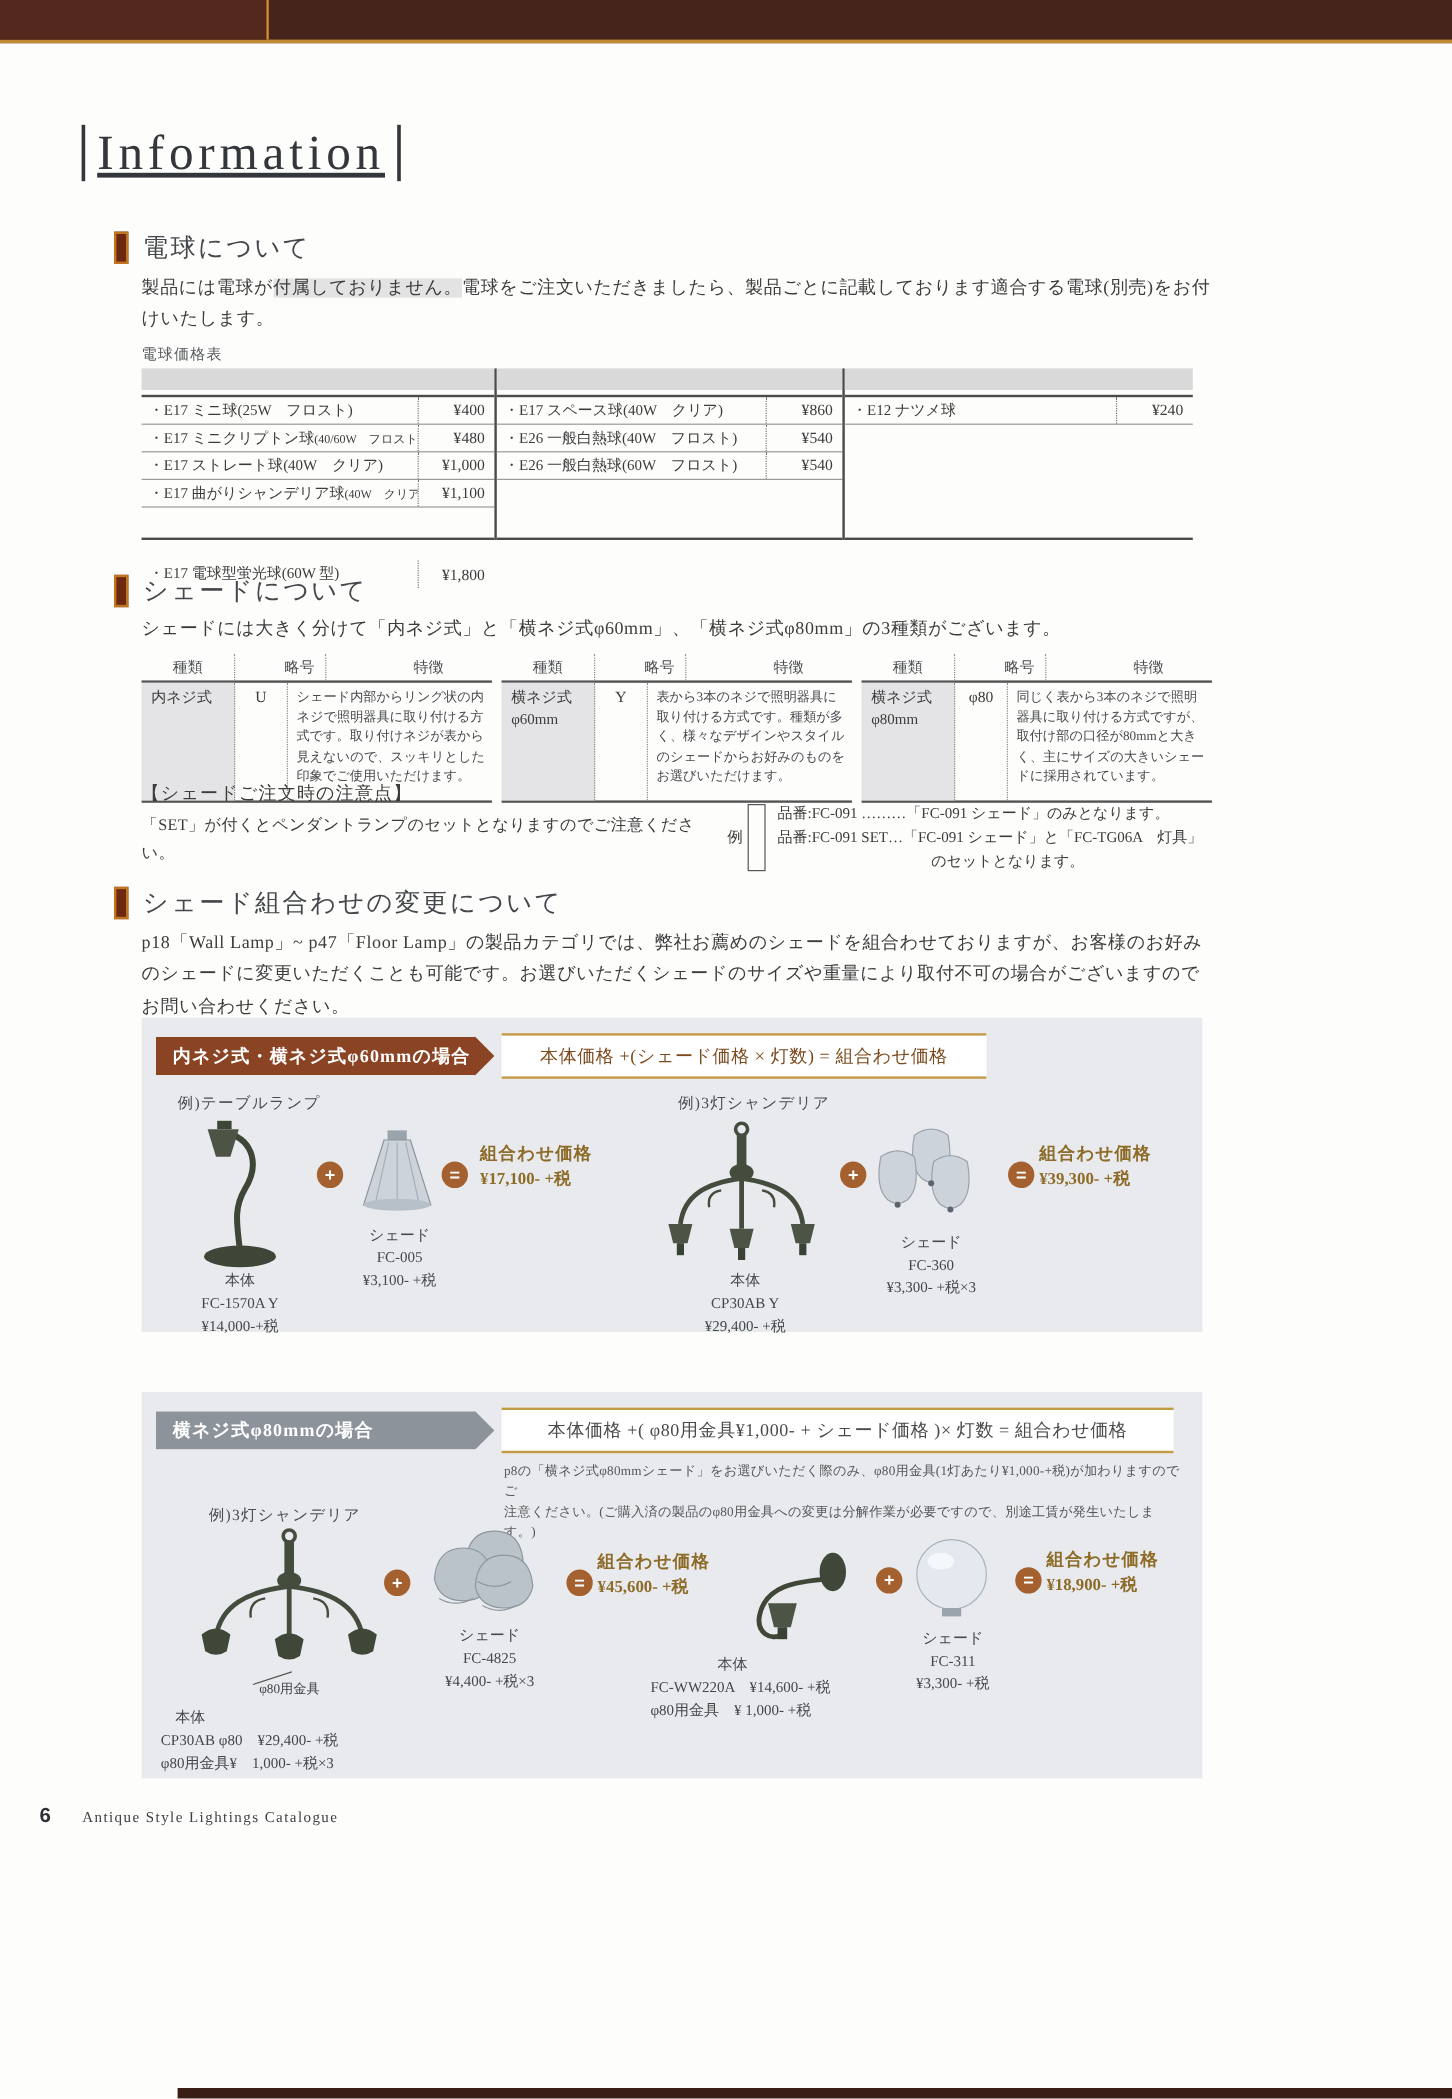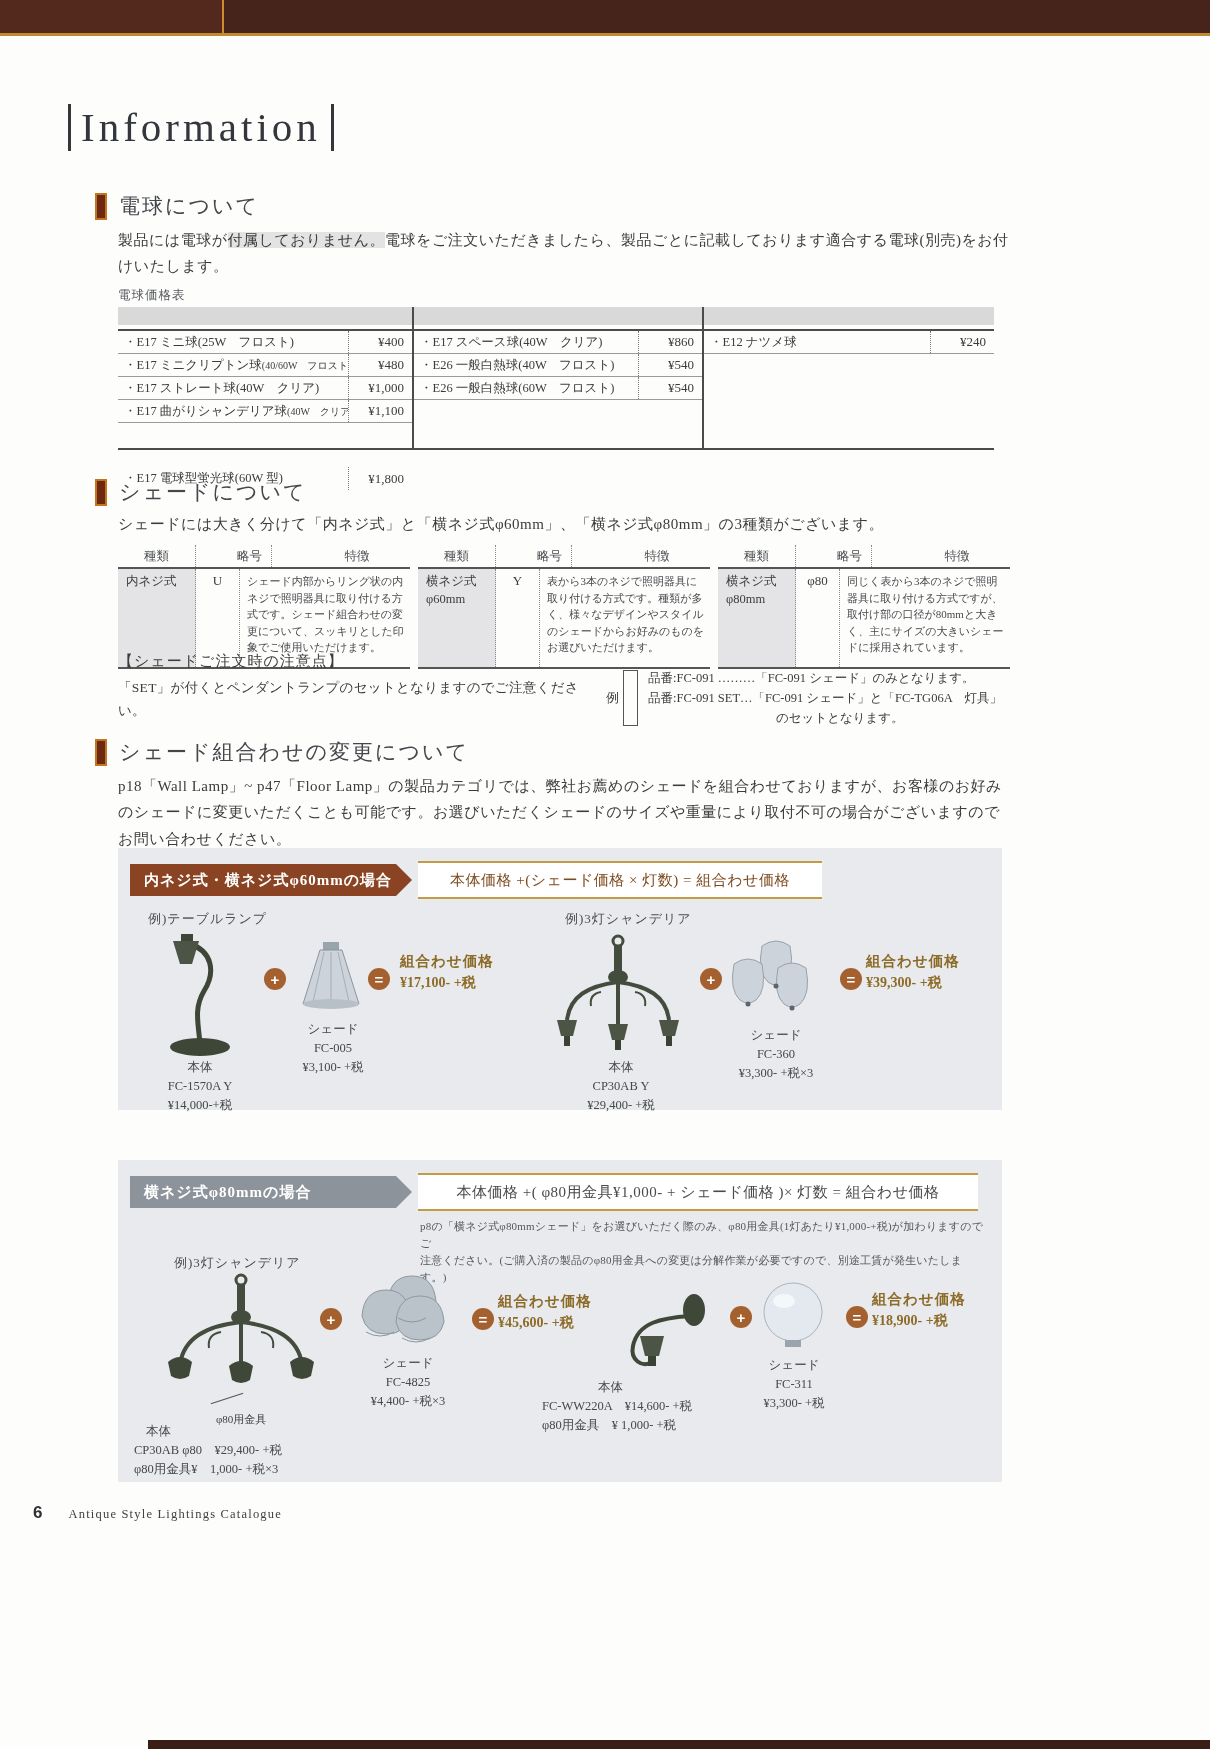--- a/index.html
+++ b/index.html
@@ -99,21 +99,21 @@
 </head>
 <body>
 
 <div class="page">
 
   <div class="top-bar">
     <div class="top-bar-left"></div>
     <div class="top-bar-notch"></div>
   </div>
 
-  <h1 class="abs title" style="margin:0;font-weight:normal;">Information</h1>
+  <h1 class="abs title" style="margin:0;font-weight:normal;text-decoration:underline;">Information</h1>
 
   <div class="abs sec-head" style="left:95px;top:192px;">
     <div class="sec-marker"></div>
     <div class="sec-title">電球について</div>
   </div>
 
   <div class="abs body-text" style="left:118px;top:227px;width:892px;">
     <span>製品には電球が</span><span class="hl">付属しておりません。</span><span>電球をご注文いただきましたら、製品ごとに記載しております適合する電球(別売)をお付けいたします。</span>
   </div>
 
@@ -185,21 +185,21 @@
   <div class="abs shade-tables" style="left:118px;top:545px;">
     <div class="shade-table">
       <div class="st-head">
         <div class="h-kind">種類</div>
         <div class="h-code">略号</div>
         <div class="h-feature">特徴</div>
       </div>
       <div class="st-body">
         <div class="st-kind"><span>内ネジ式</span><br><span></span></div>
         <div class="st-code">U</div>
-        <div class="st-feature">シェード内部からリング状の内ネジで照明器具に取り付ける方式です。シェード組合わせの変更について、スッキリとした印象でご使用いただけます。</div>
+        <div class="st-feature">シェード内部からリング状の内ネジで照明器具に取り付ける方式です。取り付けネジが表から見えないので、スッキリとした印象でご使用いただけます。</div>
       </div>
     </div>
     <div class="shade-table">
       <div class="st-head">
         <div class="h-kind">種類</div>
         <div class="h-code">略号</div>
         <div class="h-feature">特徴</div>
       </div>
       <div class="st-body">
         <div class="st-kind"><span>横ネジ式</span><br><span>φ60mm</span></div>
@@ -355,21 +355,21 @@
         <path d="M95,52 C130,56 152,68 156,94" fill="none" stroke="#434c3d" stroke-width="4"></path>
         <path d="M95,54 C95,70 95,82 95,98" fill="none" stroke="#434c3d" stroke-width="4"></path>
         <path d="M75,62 q-14,2 -12,16" fill="none" stroke="#434c3d" stroke-width="2"></path>
         <path d="M115,62 q14,2 12,16" fill="none" stroke="#434c3d" stroke-width="2"></path>
         <path d="M22,92 q12,-10 24,0 l-3,14 q-9,6 -18,0 Z" fill="#3f4838"></path>
         <path d="M144,92 q12,-10 24,0 l-3,14 q-9,6 -18,0 Z" fill="#3f4838"></path>
         <path d="M83,96 q12,-10 24,0 l-3,14 q-9,6 -18,0 Z" fill="#3f4838"></path>
       </svg>
     </div>
     <div class="fitting-line" style="left:92px;top:238px;"></div>
-    <div class="fitting-note" style="left:98px;top:252px;text-align:center;">φ80用金具</div>
+    <div class="fitting-note" style="left:98px;top:240px;text-align:center;">φ80用金具</div>
     <div class="cap" style="left:16px;top:262px;width:236px;text-align:left;">
       <div style="margin-left:12px;">本体</div>
       <div>CP30AB φ80　¥29,400- +税</div>
       <div>φ80用金具¥　1,000- +税×3</div>
     </div>
     <div class="op" style="left:202px;top:148px;">+</div>
     <div class="fig" style="left:240px;top:112px;">
       <svg width="92" height="84" viewBox="0 0 92 84">
         <g fill="#b9c3c9" stroke="#8d97a0">
           <path d="M30,30 q2,-26 24,-26 q22,0 24,26 q-4,18 -24,18 q-20,0 -24,-18 Z"></path>

